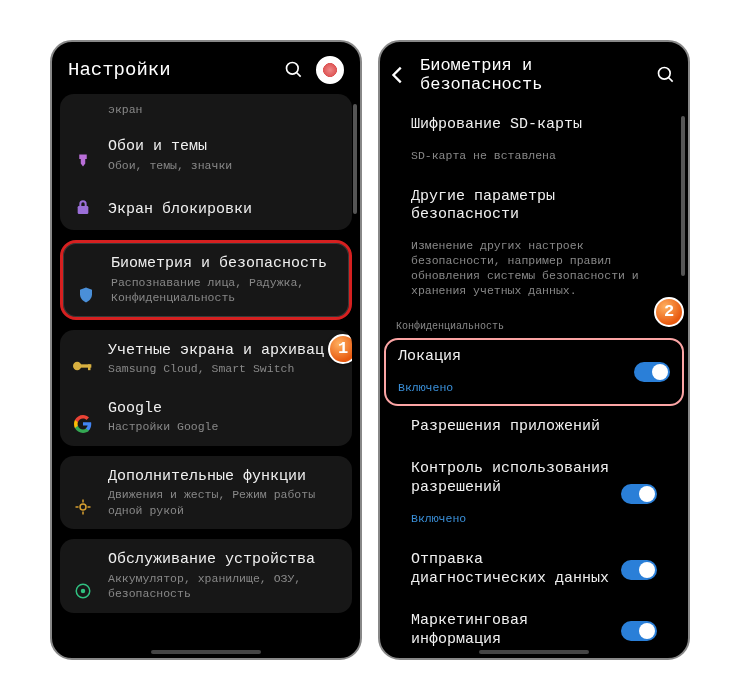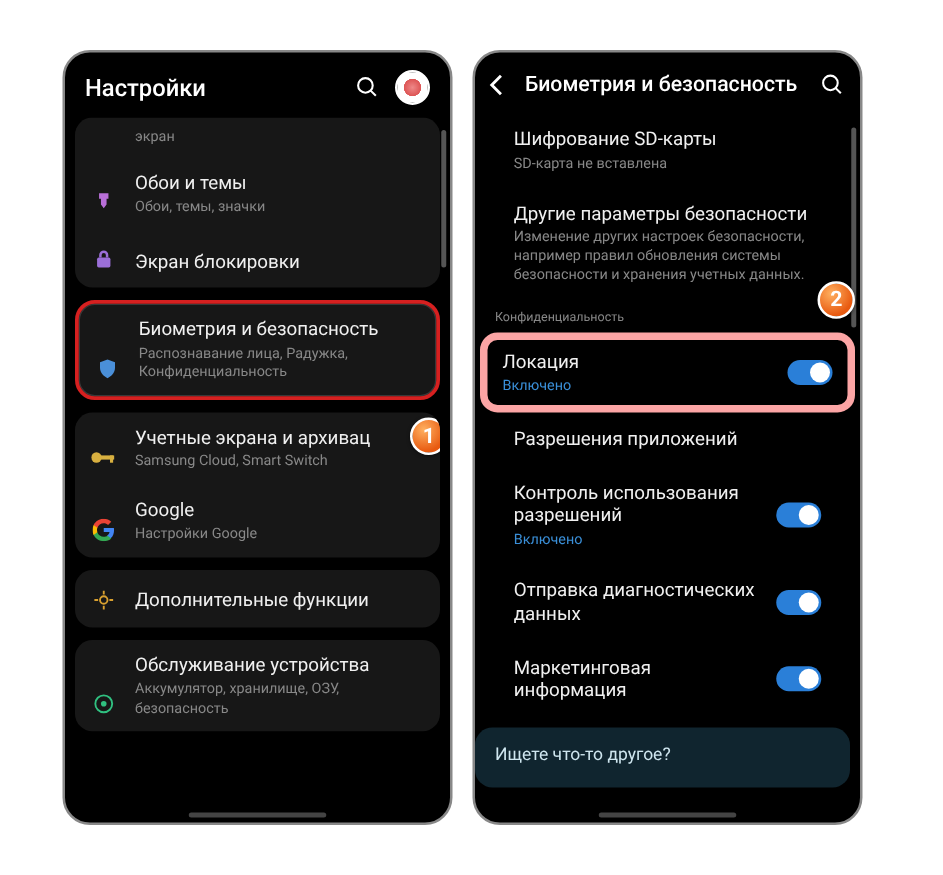--- a/index.html
+++ b/index.html
@@ -16,20 +16,21 @@
   .phone {
     width: 312px;
     height: 620px;
     background: #000;
     border-radius: 22px;
     border: 2px solid #888;
     overflow: hidden;
     position: relative;
     display: flex;
     flex-direction: column;
+    font-family: Liberation Mono, monospace;
   }
   .header {
     display: flex;
     align-items: center;
     padding: 14px 16px 10px 16px;
     gap: 10px;
   }
   .header.sub { padding: 14px 10px 10px 6px; }
   .page-title {
     color: #fff;
@@ -109,39 +110,39 @@
     padding: 10px 16px 6px 16px;
   }
   .flat-row {
     display: flex;
     align-items: center;
     padding: 12px 31px;
     gap: 10px;
   }
   .flat-row .row-text { flex: 1; }
   .flat-title { color: #f0f0f0; font-size: 15px; line-height: 1.25; }
-  .flat-sub { color: #888; font-size: 11.5px; line-height: 1.3; margin-top: 2px; }
+  .flat-sub { color: #888; font-size: 11.5px; line-height: 1.3; margin-top: 14px; }
   .flat-sub.blue { color: #3a8fd8; }
   .toggle {
     width: 36px; height: 20px;
     background: #2a7fd8;
     border-radius: 10px;
     position: relative;
     flex-shrink: 0;
   }
   .toggle::after {
     content: "";
     position: absolute;
     width: 16px; height: 16px;
     background: #fff;
     border-radius: 50%;
     top: 2px; right: 2px;
   }
   .highlight-flat {
-    border: 6px solid #fca5a5;
+    border: 2px solid #fca5a5;
     border-radius: 14px;
     margin: 0 4px;
     padding: 8px 12px;
     align-items: center;
   }
   .footer-help {
     background: #10252f;
     border-radius: 14px;
     margin: 8px 8px 0 0;
     padding: 14px 16px 18px 16px;
@@ -266,20 +267,21 @@
               <g stroke="#d8a030" stroke-width="2">
                 <line x1="12" y1="2" x2="12" y2="6"></line>
                 <line x1="12" y1="18" x2="12" y2="22"></line>
                 <line x1="2" y1="12" x2="6" y2="12"></line>
                 <line x1="18" y1="12" x2="22" y2="12"></line>
               </g>
             </svg>
         </div>
         <div class="row-text">
           <div class="row-title">Дополнительные функции</div>
+          <div class="row-sub">Движения и жесты, Режим работы одной рукой</div>
         </div>
       </div>
     </div>
 
     <div class="card">
       <div class="row">
         <div class="icon-slot">
           <svg width="18" height="18" viewBox="0 0 24 24">
               <circle fill="none" stroke="#30c080" stroke-width="2" cx="12" cy="12" r="9"></circle>
               <circle fill="#30c080" cx="12" cy="12" r="3"></circle>

